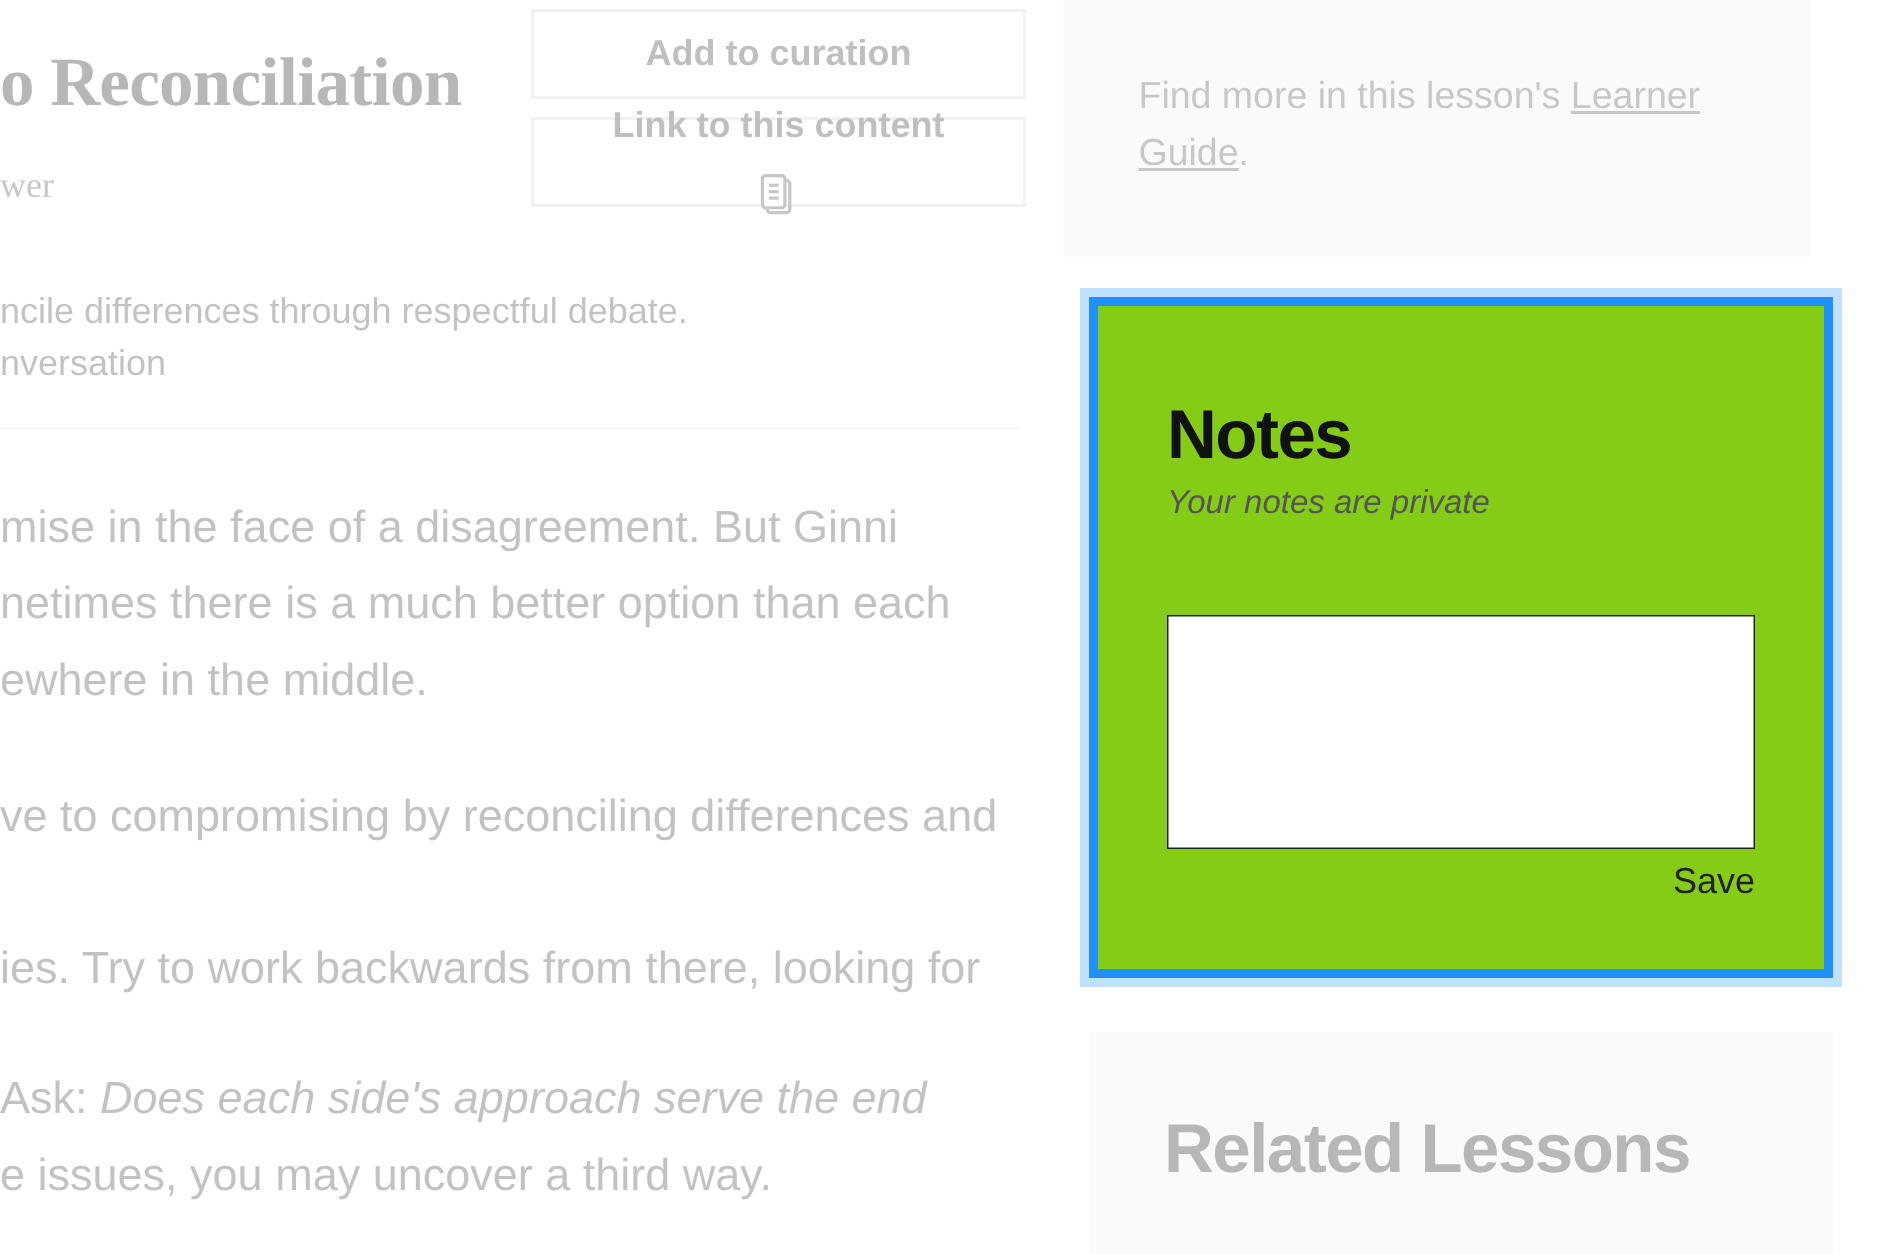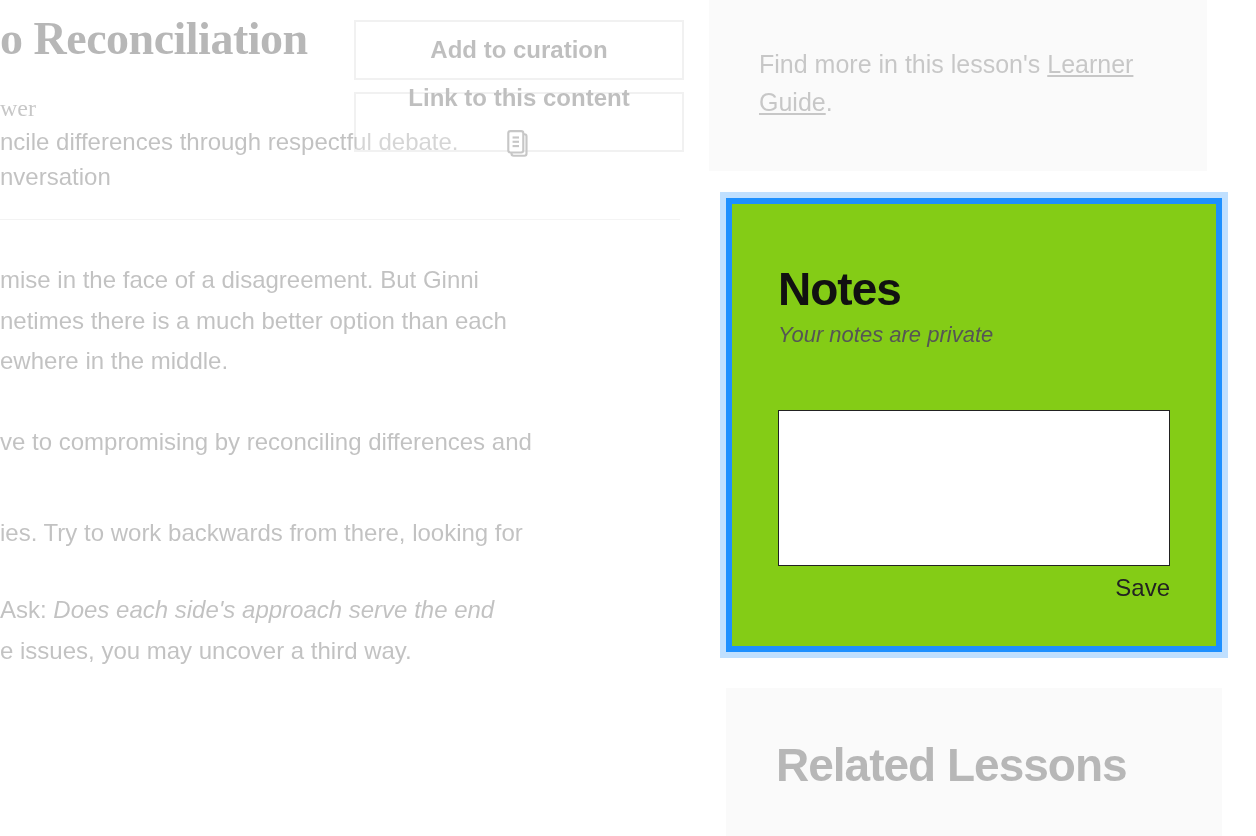--- a/index.html
+++ b/index.html
@@ -23,62 +23,63 @@
     left: 0;
     top: 0;
     width: 680px;
     padding-right: 8px;
   }
   .title {
     font-family: Georgia, "Times New Roman", serif;
     font-weight: 700;
     font-size: 46px;
     color: #222;
-    margin: 12px 0 0 0;
+    margin: 28px 0 0 0;
     letter-spacing: -0.5px;
     white-space: nowrap;
   }
   .subtitle {
     font-family: Georgia, "Times New Roman", serif;
     font-size: 24px;
     color: #555;
     margin-top: 30px;
   }
   .body-text {
     font-size: 24px;
     line-height: 1.7;
     color: #444;
+    margin-top: 50px;
     padding-right: 10px;
   }
   .section-sub {
     font-size: 24px;
     color: #444;
   }
   .rule {
     border: none;
     border-top: 1px solid #dcdcdc;
     margin: 28px 0 0 0;
     width: 680px;
   }
   .para {
-    font-size: 24px;
+    font-size: 30px;
     line-height: 1.7;
     color: #444;
     margin-top: 40px;
   }
   .para2 { margin-top: 40px; }
   .para3 { margin-top: 50px; }
   .para4 { margin-top: 36px; }
   .italic-run { font-style: italic; }
 
   
   .btn-stack {
     position: absolute;
     left: 354px;
-    top: 20px;
+    top: 6px;
     width: 330px;
   }
   .btn {
     display: flex;
     align-items: center;
     justify-content: center;
     gap: 18px;
     border: 2px solid #d4d4d4;
     background: #fff;
     height: 60px;

